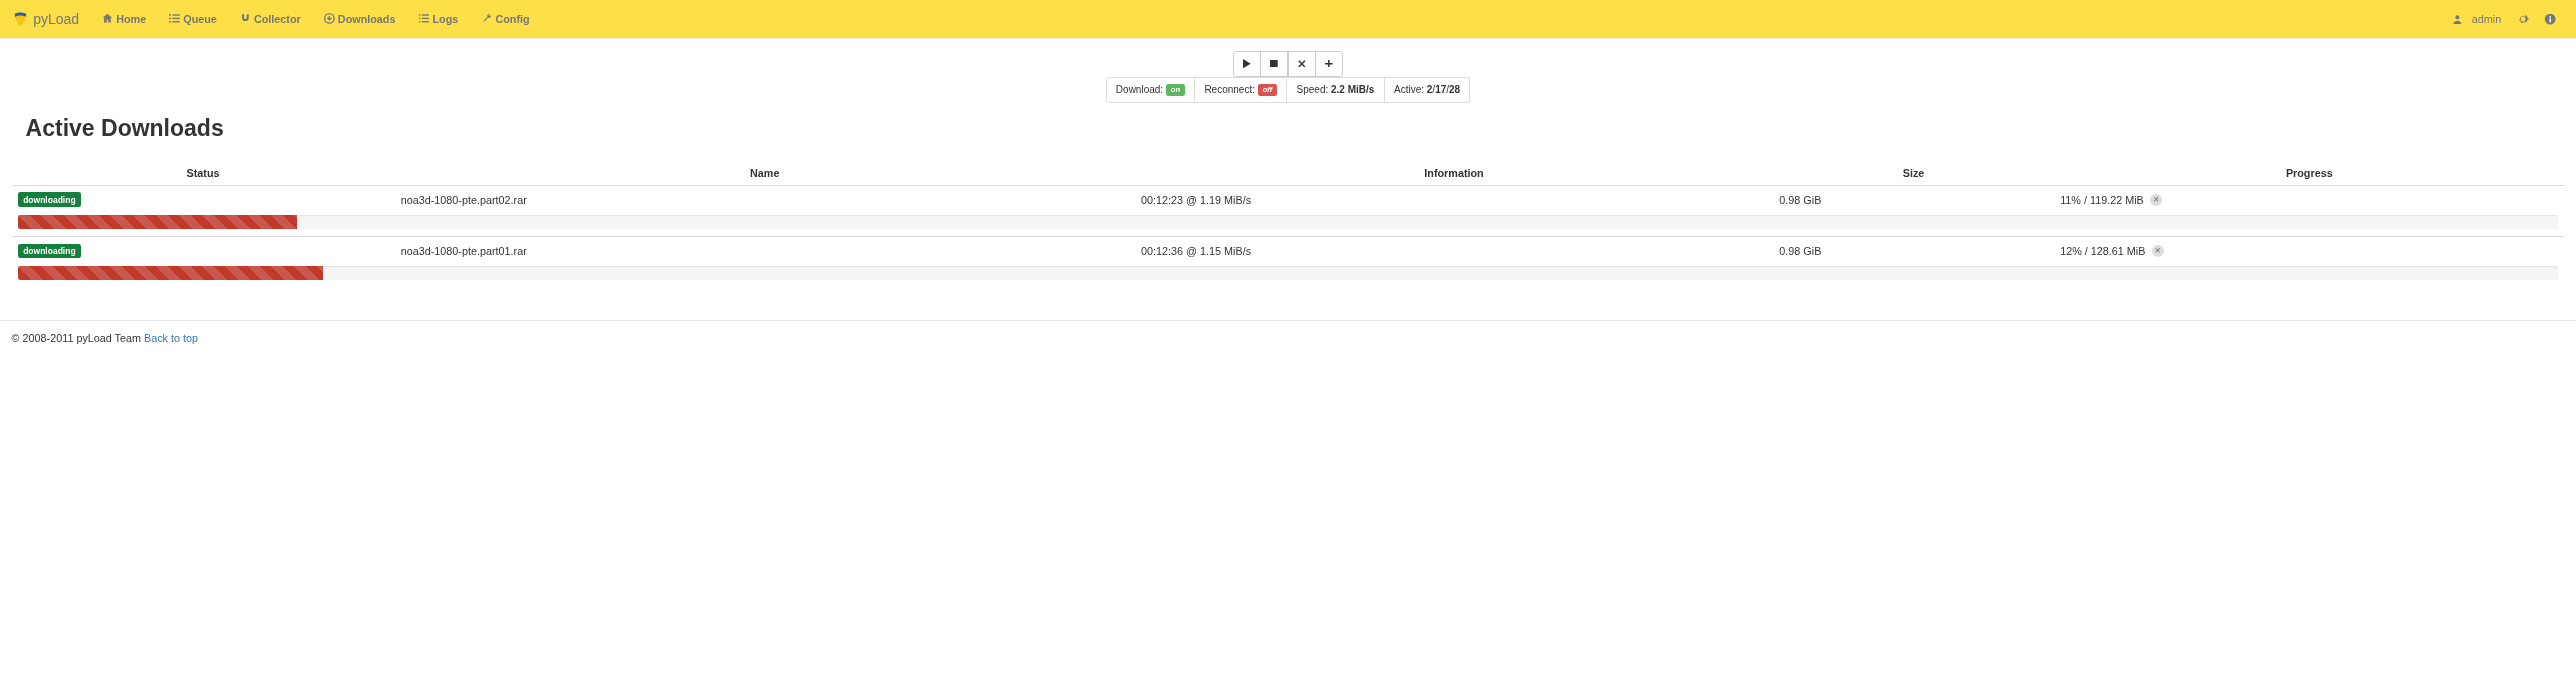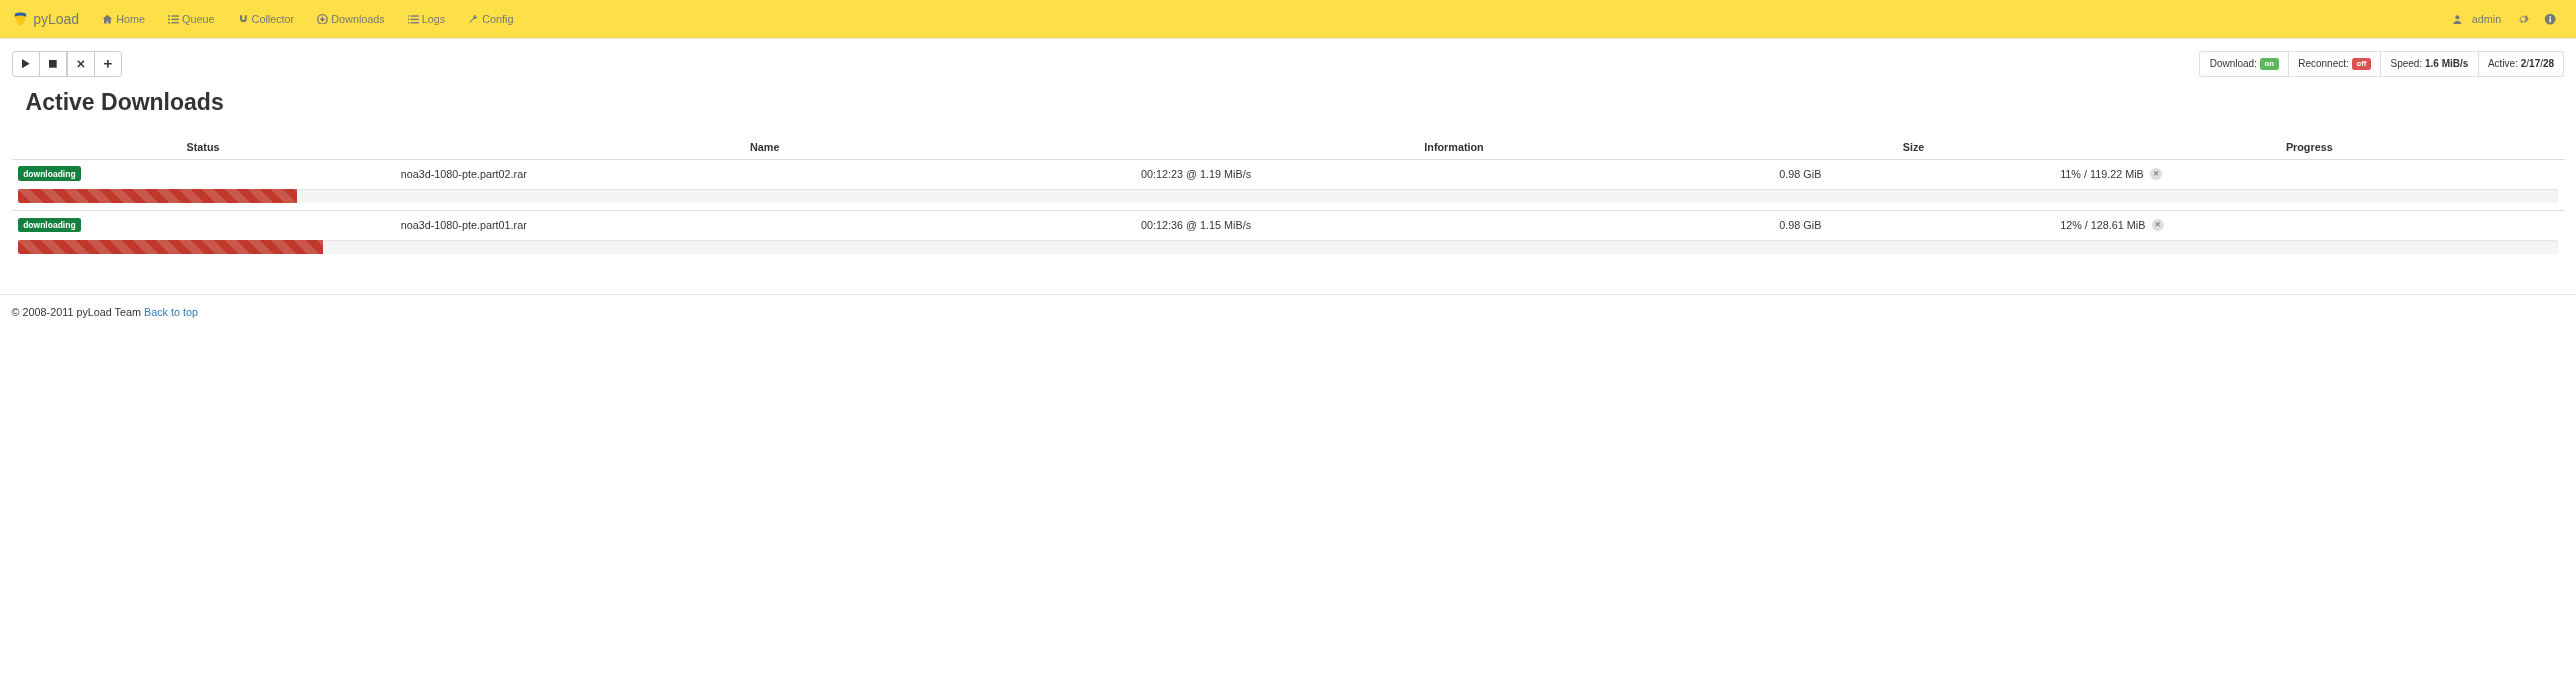--- a/index.html
+++ b/index.html
@@ -20,43 +20,45 @@
   font-size: 14px;
   color: #777;
   padding: 0 11.6px 0 0;
   cursor: pointer;
 }
 .navbar-brand .logo {
   width: 17px; height: 17px; margin-right: 4.6px;
 }
 .nav-links { display: flex; list-style: none; flex: 1; }
 .nav-links li a {
-  display: flex; align-items: center;
+  display: flex; 
   padding: 11.6px 11.6px;
   color: #777;
   text-decoration: none;
   cursor: pointer;
+  font-weight: bold;
 }
 .nav-links .icon { margin-right: 3.1px; }
 .nav-right { display: flex; align-items: center; }
 .nav-right a {
   display: flex; align-items: center;
   padding: 11.6px 7.7px;
   color: #777;
   text-decoration: none;
   cursor: pointer;
   gap: 6px;
 }
 
 
 .toolbar-row {
   display: flex;
   justify-content: space-between;
   align-items: center;
   padding: 11.6px;
+  flex-direction: column;
 }
 .btn-group { display: flex; }
 .btn {
   background: #fff;
   border: 0.8px solid #ccc;
   padding: 4.6px 9.3px;
   font-size: 10.8px;
   cursor: pointer;
   line-height: 1.4;
   display: flex; align-items: center; justify-content: center;
@@ -78,20 +80,21 @@
 .status-box:first-child { border-radius: 3.1px 0 0 3.1px; }
 .status-box:last-child { border-radius: 0 3.1px 3.1px 0; }
 .badge {
   display: inline-block;
   padding: 1.5px 4.6px;
   font-size: 7.7px;
   font-weight: bold;
   color: #fff;
   border-radius: 2.3px;
   margin-left: 3.1px;
+  font-style: italic;
 }
 .badge-on { background: #5cb85c; }
 .badge-off { background: #d9534f; }
 
 
 .page-title {
   font-size: 23px;
   font-weight: 700;
   color: #333;
   padding: 0 11.6px 11.6px 11.6px;
@@ -311,21 +314,21 @@
     <div class="status-box">
       <span>Download:</span>
       <span class="badge badge-on">on</span>
     </div>
     <div class="status-box">
       <span>Reconnect:</span>
       <span class="badge badge-off">off</span>
     </div>
     <div class="status-box">
       <span>Speed:</span>&nbsp;
-      <b>1.6 MiB/s</b>
+      <b>2.2 MiB/s</b>
     </div>
     <div class="status-box">
       <span>Active:</span>&nbsp;
       <b>2</b>
       <span> / </span>
       <b>17</b>
       <span> / </span>
       <b>28</b>
     </div>
   </div>

